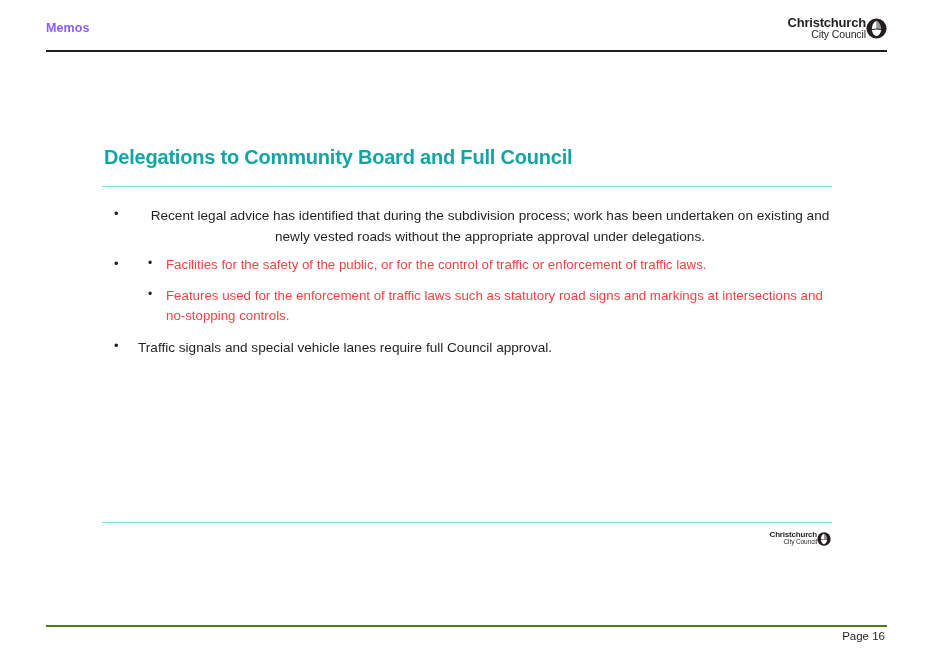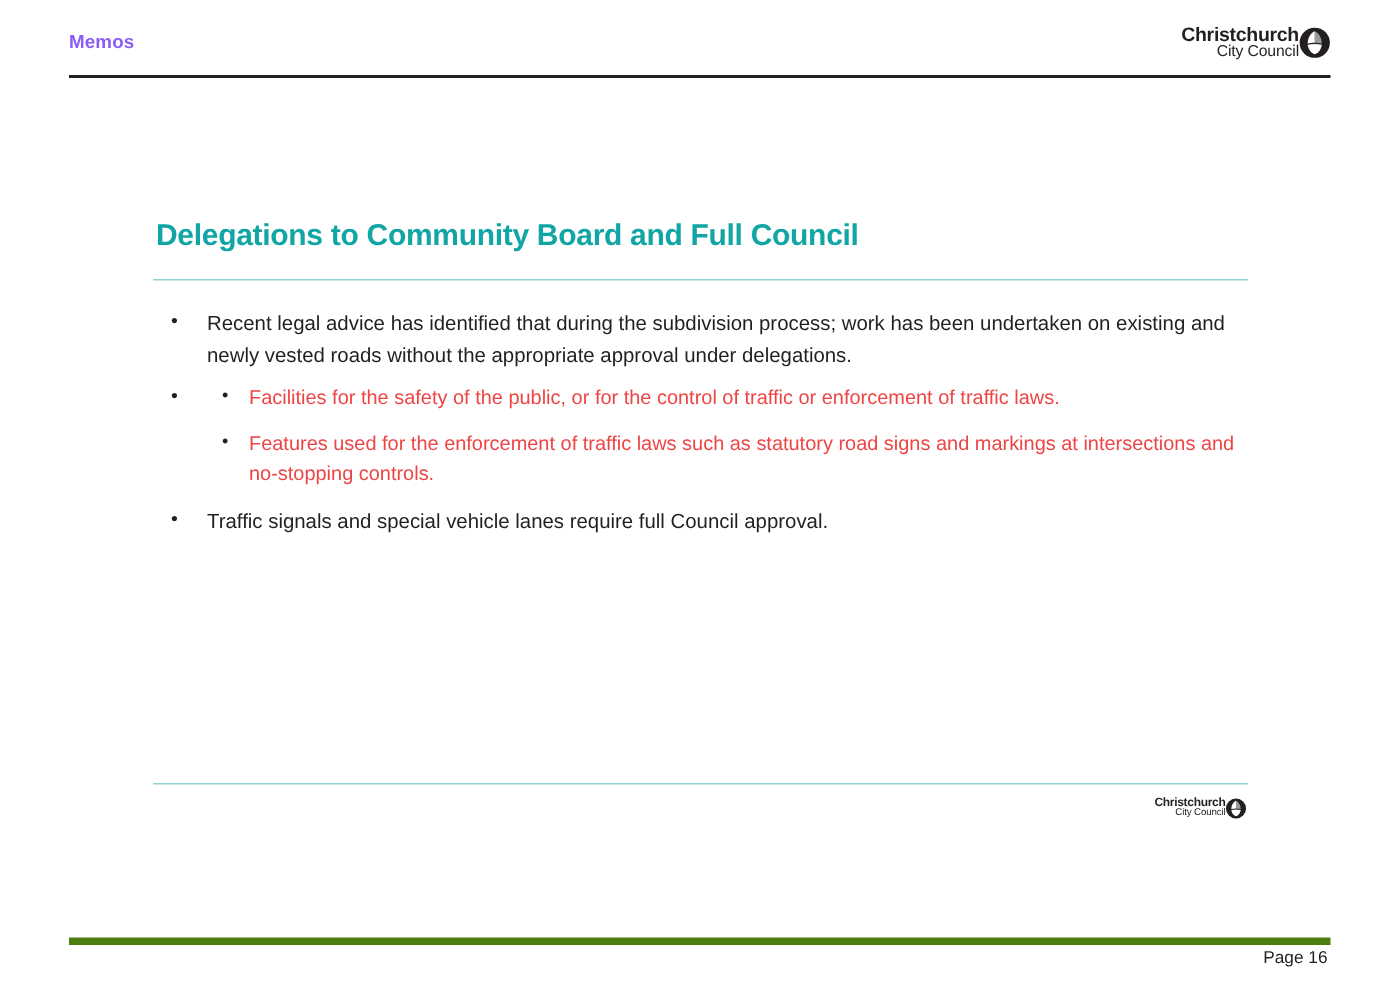--- a/index.html
+++ b/index.html
@@ -120,21 +120,21 @@
     margin-bottom: 0;
   }
   ul.lvl1 > li::before {
     content: "\2022";
     position: absolute;
     left: 12px;
     top: -1px;
     font-size: 13px;
     color: #231f20;
   }
-  li.spaced { margin-bottom: 36px; }
+  li.spaced { margin-bottom: 36px; text-align: center; }
   li.spaced-sm { margin-bottom: 10px; }
 
   ul.lvl2 {
     list-style: none;
     margin: 8px 0 0 0;
     padding: 0;
   }
   ul.lvl2 > li {
     position: relative;
     padding-left: 28px;
@@ -166,21 +166,21 @@
     right: 56px;
     top: 481px;
   }
 
   
   .doc-footer {
     position: absolute;
     left: 46px;
     top: 625px;
     width: 841px;
-    border-top: 5px solid #4d7c0f;
+    border-top: 2px solid #4d7c0f;
     display: flex;
     justify-content: flex-end;
   }
   .page-num {
     font-size: 11.5px;
     color: #231f20;
     padding-top: 3px;
     padding-right: 2px;
   }
 </style>

